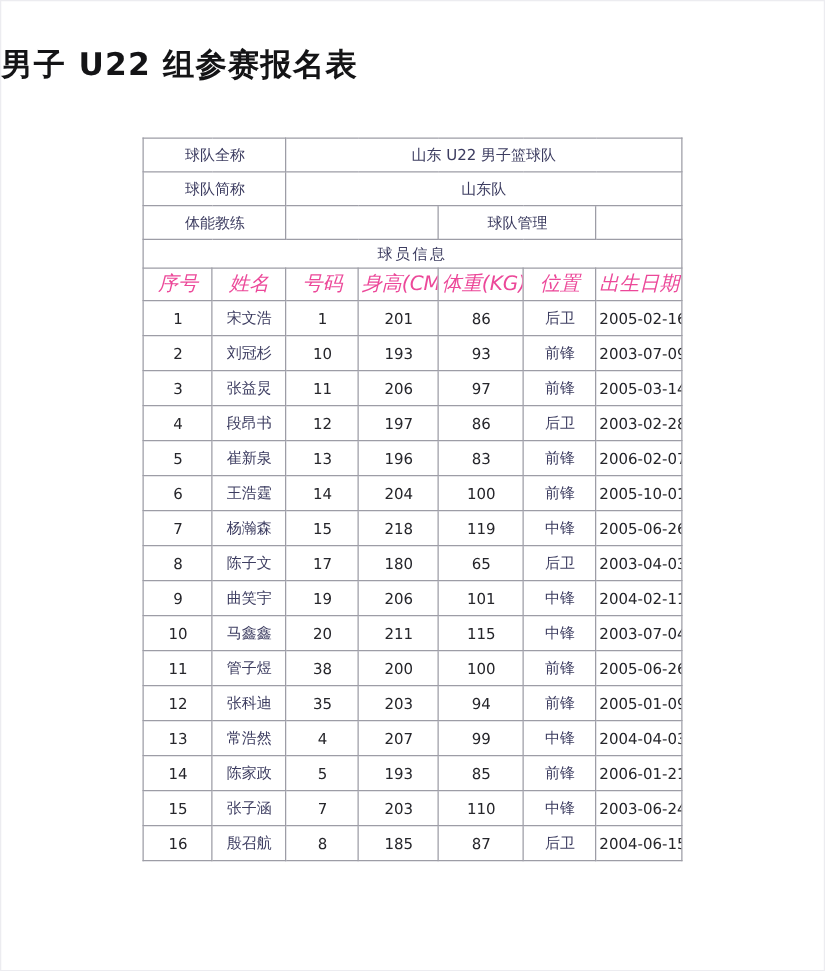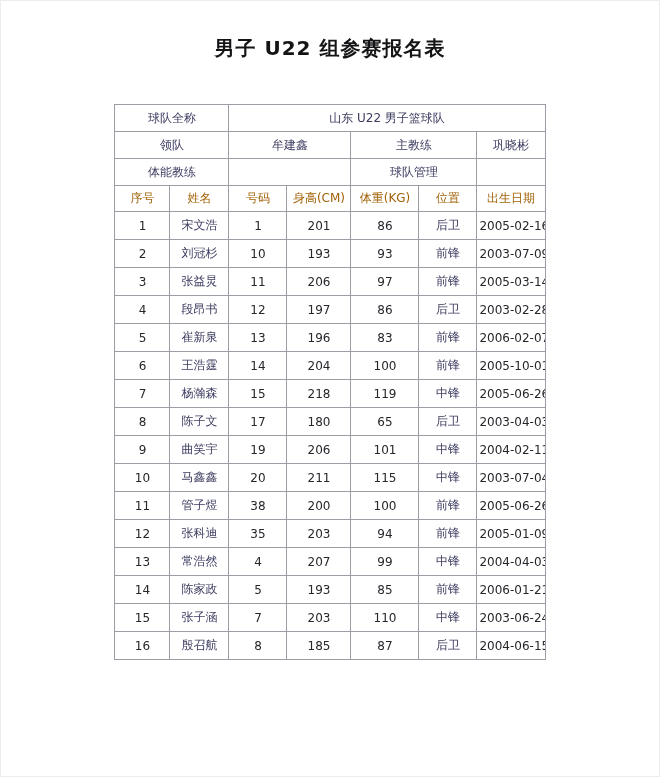--- a/index.html
+++ b/index.html
@@ -10,22 +10,22 @@
   body {
     width: 660px;
     height: 777px;
     box-sizing: border-box;
     border: 1px solid #ececf0;
     font-family: "DejaVu Sans", "Liberation Sans", sans-serif;
     overflow: hidden;
   }
   .page-title {
     margin-top: 34px;
-    text-align: center;
-    font-size: 20px;
+    text-align: left;
+    font-size: 25px;
     font-weight: 700;
     color: #141416;
     letter-spacing: 1px;
   }
   table.reg-table {
     border-collapse: collapse;
     margin: 42px auto 0 auto;
     width: 430px;
     table-layout: fixed;
   }
@@ -50,22 +50,23 @@
     color: #26262b;
     font-size: 12px;
   }
   .section-title {
     color: #3c3c60;
     font-size: 12px;
     font-weight: 700;
     letter-spacing: 2px;
   }
   .colhead {
-    color: #a16207;
-    font-size: 12px;
+    color: #ec4899;
+    font-size: 16px;
+    font-style: italic;
   }
 </style>
 </head>
 <body>
 
 <div class="page-title">男子 U22 组参赛报名表</div>
 
 <table class="reg-table">
   <colgroup>
     <col style="width:55px">
@@ -75,30 +76,31 @@
     <col style="width:68px">
     <col style="width:58px">
     <col style="width:68px">
   </colgroup>
   <tbody>
     <tr class="info-row">
       <td colspan="2" class="cn">球队全称</td>
       <td colspan="5" class="cn">山东 U22 男子篮球队</td>
     </tr>
     <tr class="info-row">
-      <td colspan="2" class="cn">领队</td>
-      <td colspan="2" class="cn">牟建鑫</td>
-      <td colspan="2" class="cn">主教练</td>
-      <td class="cn">巩晓彬</td>
+      <td colspan="2" class="cn">球队简称</td>
+      <td colspan="5" class="cn">山东队</td>
     </tr>
     <tr class="info-row">
       <td colspan="2" class="cn">体能教练</td>
       <td colspan="2" class="cn"></td>
       <td colspan="2" class="cn">球队管理</td>
       <td class="cn"></td>
+    </tr>
+    <tr class="section-row">
+      <td colspan="7" class="section-title">球员信息</td>
     </tr>
     <tr class="colhead-row">
       <th class="colhead">序号</th>
       <th class="colhead">姓名</th>
       <th class="colhead">号码</th>
       <th class="colhead">身高(CM)</th>
       <th class="colhead">体重(KG)</th>
       <th class="colhead">位置</th>
       <th class="colhead">出生日期</th>
     </tr>

